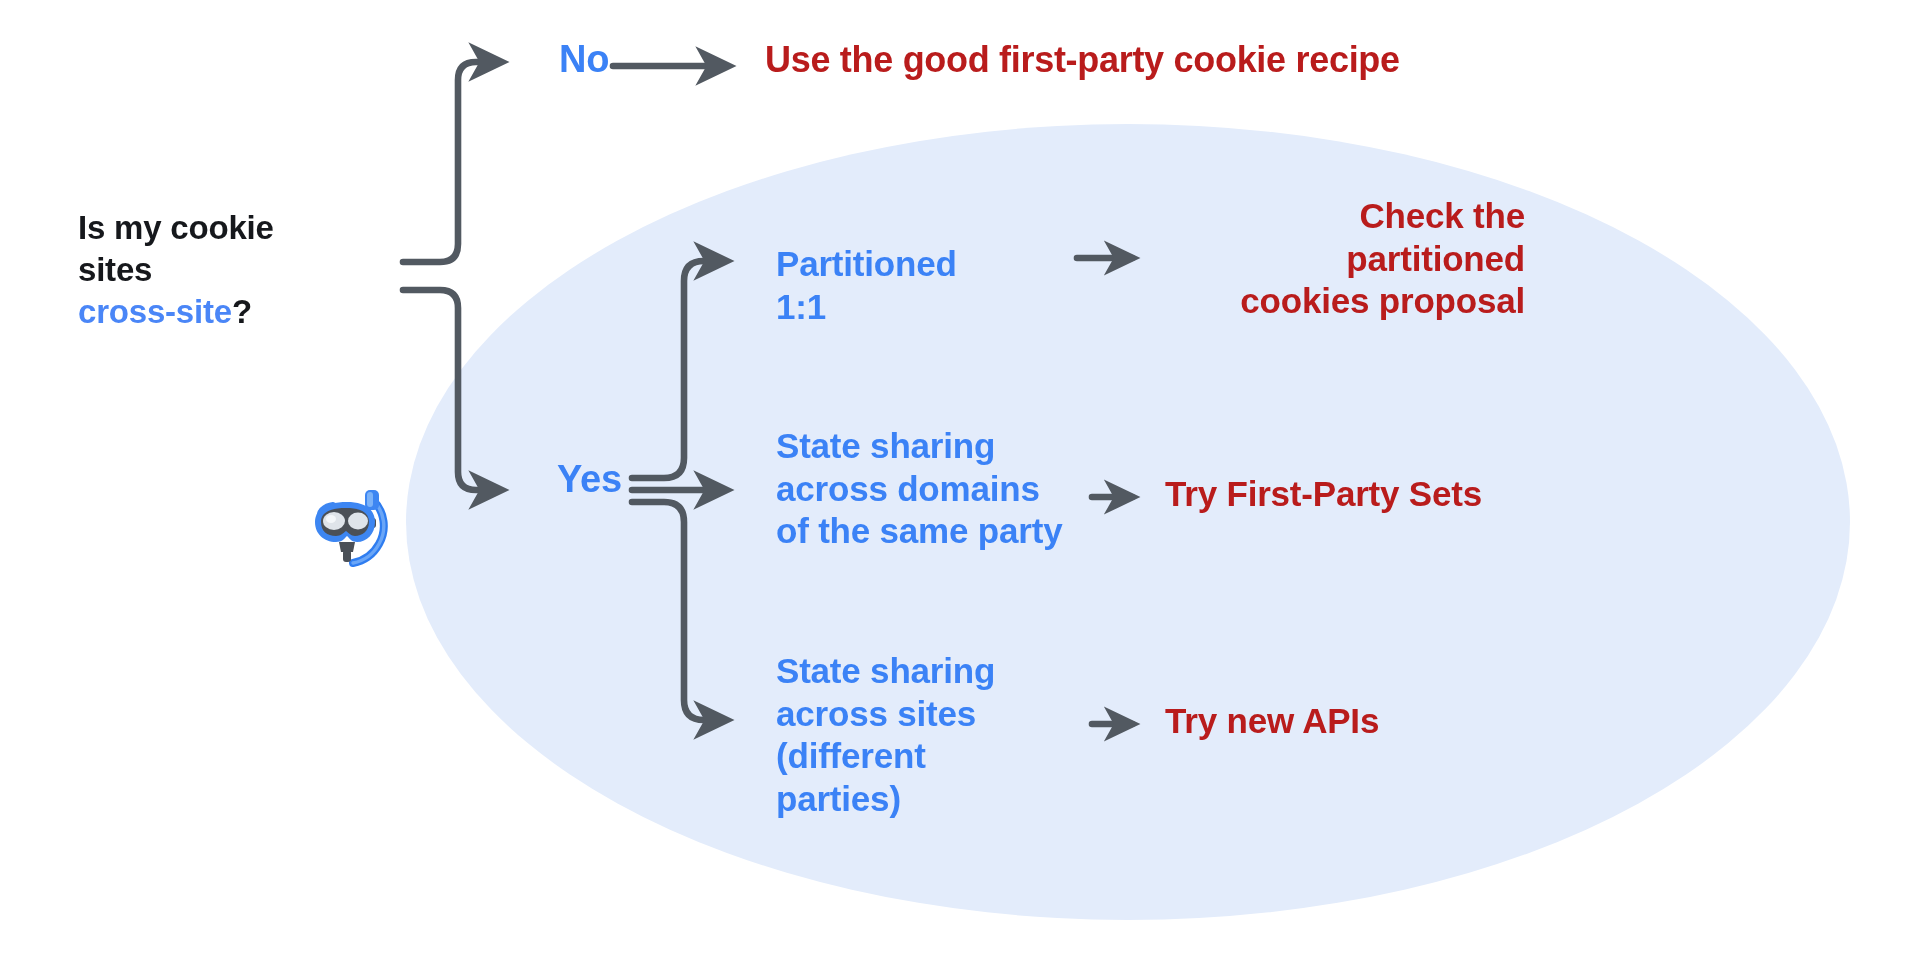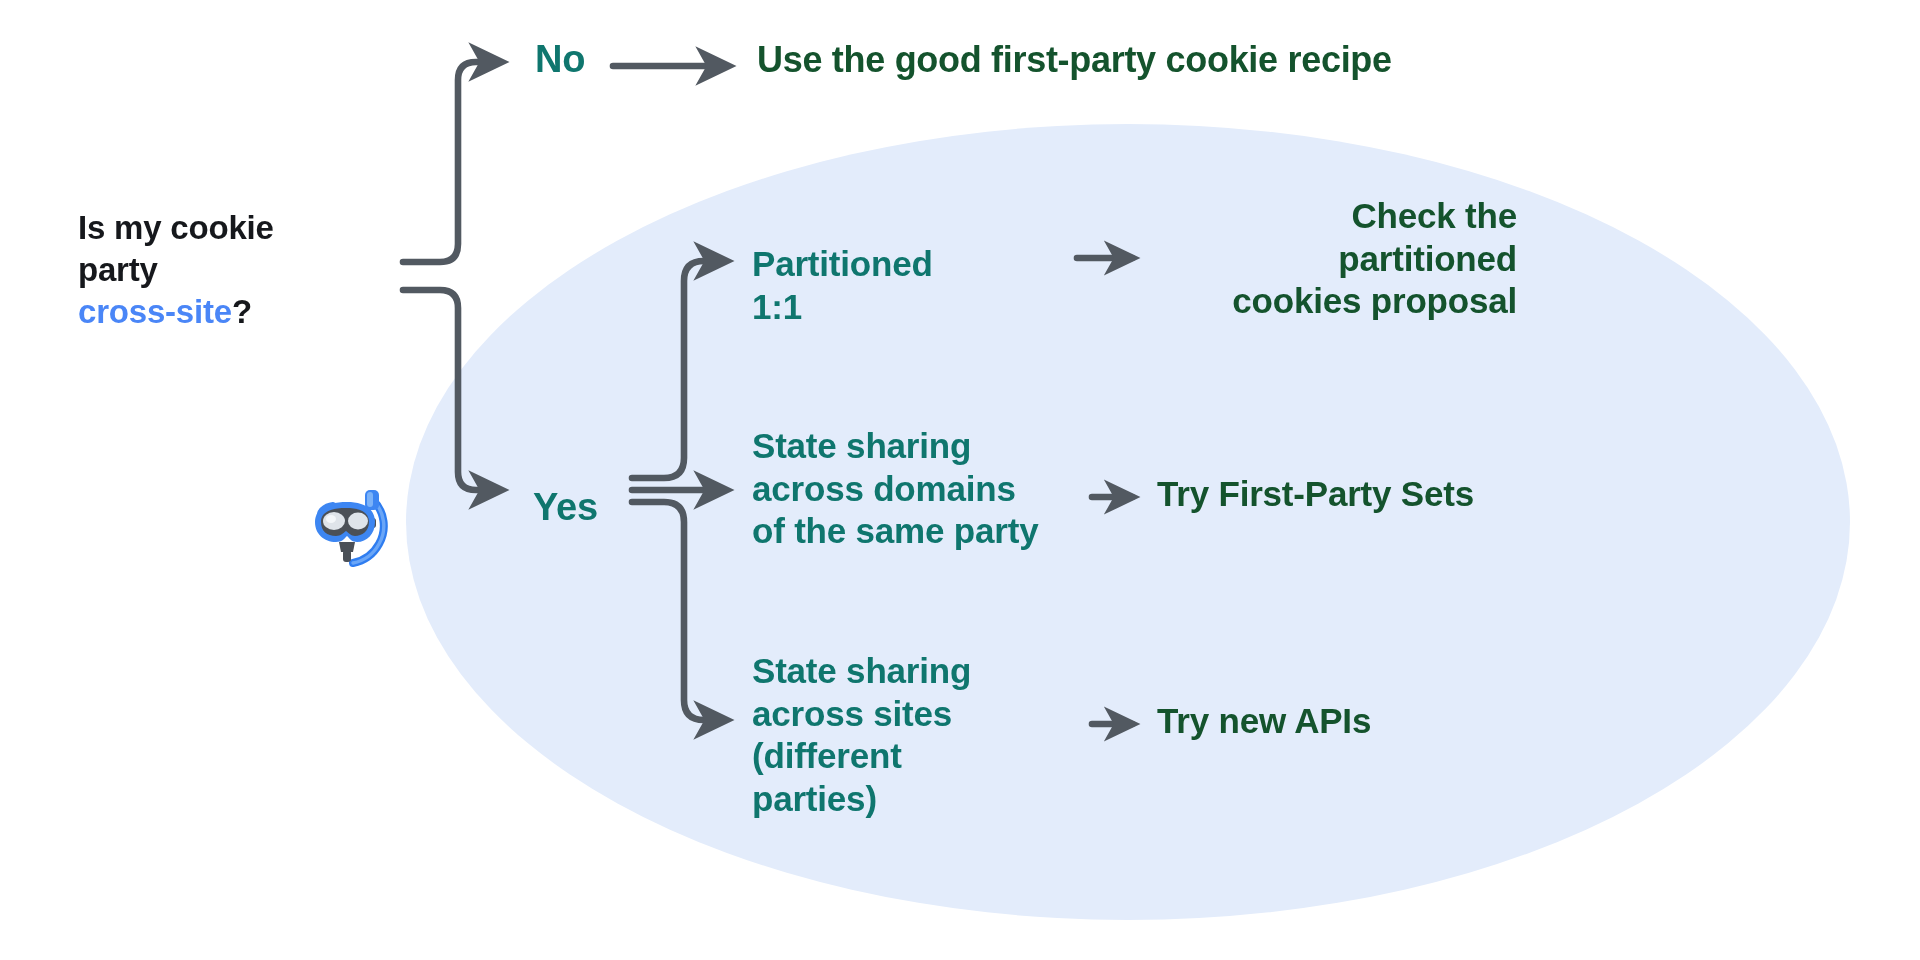--- a/index.html
+++ b/index.html
@@ -33,22 +33,22 @@
 
   .node {
     position: absolute;
     font-family: "Liberation Sans", sans-serif;
     font-weight: 700;
     line-height: 1.22;
     white-space: pre-line;
     letter-spacing: -0.2px;
   }
 
-  .dark { color: #0f766e; }
-  .blue { color: #14532d; }
+  .dark { color: #3b82f6; margin-left: 24px; }
+  .blue { color: #b91c1c; margin-left: 8px; }
 
   
   #question {
     left: 78px;
     top: 207px;
     width: 300px;
     font-size: 33px;
     font-weight: 700;
     line-height: 1.28;
   }
@@ -56,21 +56,21 @@
   #question .q-dark { color: #16181c; margin-top: 8px; }
 
   
   #label-no {
     left: 535px;
     top: 36px;
     font-size: 38px;
   }
   #label-yes {
     left: 533px;
-    top: 484px;
+    top: 456px;
     font-size: 38px;
     text-align: right;
   }
 
   
   #outcome-first-party {
     left: 757px;
     top: 38px;
     font-size: 36px;
     font-weight: 600;
@@ -186,21 +186,21 @@
     <path d="M 18 44 C 18 34 28 30 43 30 C 57 30 66 34 66 44 C 66 53 59 58 52 58
              C 48 58 46 55 43 53 C 40 55 38 58 33 58 C 24 58 18 53 18 44 Z" fill="#4b5057"></path>
     <ellipse cx="31" cy="43" rx="11" ry="9" fill="#dfe4ea"></ellipse>
     <ellipse cx="55" cy="43" rx="10" ry="8.5" fill="#dfe4ea"></ellipse>
     <ellipse cx="28" cy="41" rx="5" ry="4" fill="#f4f7fa"></ellipse>
 
     <path d="M 36 64 L 52 64 L 50 74 L 38 74 Z" fill="#4b5057"></path>
     <rect x="40" y="72" width="8" height="12" rx="3" fill="#4b5057"></rect>
   </svg>
 
-  <div id="question" class="node"><span class="q-dark">Is my cookie</span><br><span class="q-dark">party</span><br><span class="q-blue">cross-site</span><span class="q-dark">?</span></div>
+  <div id="question" class="node"><span class="q-dark">Is my cookie</span><br><span class="q-dark">sites</span><br><span class="q-blue">cross-site</span><span class="q-dark">?</span></div>
 
   <div id="label-no" class="node dark">No</div>
 
   <div id="label-yes" class="node dark">Yes</div>
 
   <div id="outcome-first-party" class="node blue">Use the good first-party cookie recipe</div>
 
   <div id="cond-partitioned" class="node dark">Partitioned
 1:1</div>
 

